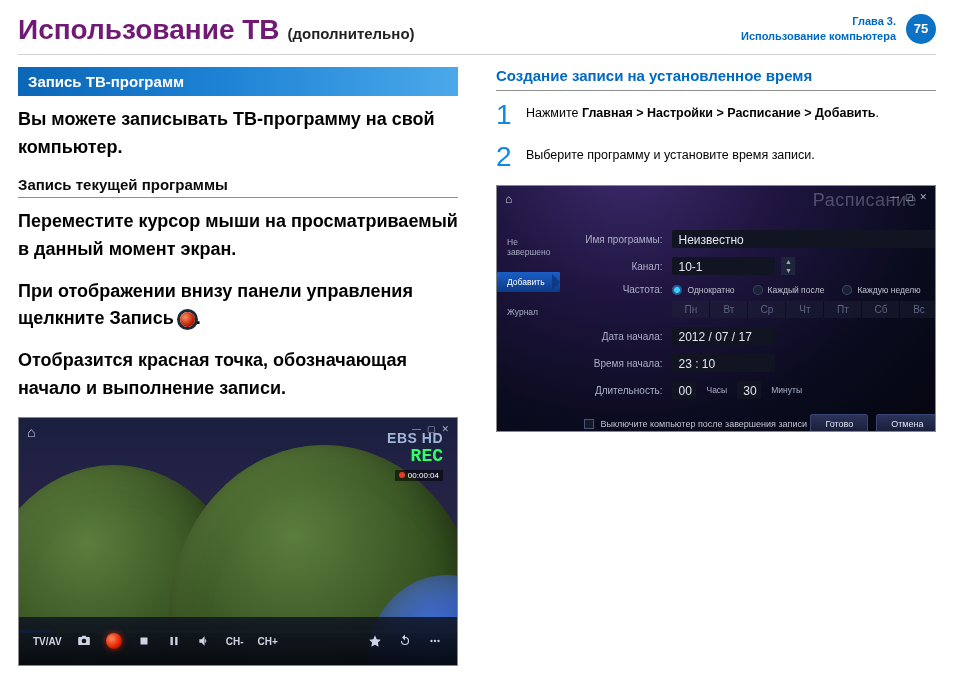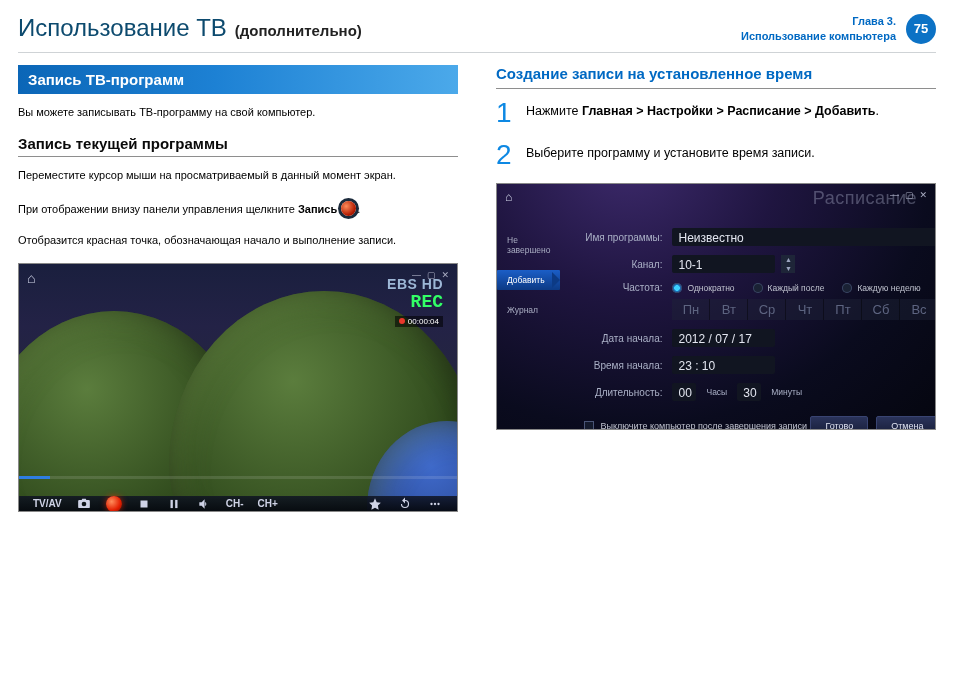--- a/index.html
+++ b/index.html
@@ -1,47 +1,47 @@
 <!DOCTYPE html>
 <html><head>
 <meta charset="utf-8">
 <style>
   * { box-sizing: border-box; margin: 0; padding: 0; }
   body { font-family: Arial, "Helvetica Neue", sans-serif; width: 954px; height: 677px; background: #fff; overflow: hidden; font-size: 13px; color: #000; }
   .page { padding: 0 18px; position: relative; }
   .header { display: flex; justify-content: space-between; align-items: flex-start; padding-top: 14px; padding-bottom: 8px; }
   .title-block { display: flex; align-items: baseline; gap: 8px; }
-  .title-main { font-size: 24px; font-weight: 400; color: #0c4a6e; }
+  .title-main { font-size: 28px; font-weight: 700; color: #701a75; }
   .title-sub { font-size: 15px; font-weight: 700; color: #222; }
   .meta { text-align: right; color: #0069c3; font-size: 11px; font-weight: 700; line-height: 1.35; display: flex; align-items: center; gap: 10px; }
   .page-badge { display: inline-flex; align-items: center; justify-content: center; width: 30px; height: 30px; border-radius: 50%; background: #0c72c5; color: #fff; font-weight: 700; font-size: 13px; }
   .hr-top { border: 0; border-top: 1px solid #cfd3d6; margin: 0 0 12px; }
   .columns { display: flex; gap: 38px; }
   .col { flex: 1 1 0; }
   .section-band { background: linear-gradient(90deg, #0b66b7 0%, #1d81d4 45%, #4ba9ea 100%); color: #fff; font-weight: 700; padding: 6px 10px; font-size: 15px; margin-bottom: 10px; }
-  .body-text { font-size: 11px; line-height: 1.55; margin-bottom: 14px; }
+  .body-text { font-size: 18px; line-height: 1.55; margin-bottom: 14px; font-weight: bold; }
   .h3 { font-size: 15px; font-weight: 700; color: #0a0a0a; margin-bottom: 4px; }
   .h3.blue { color: #0069c3; margin-bottom: 6px; }
   .rule { border: 0; border-top: 1.5px solid #8e8e8e; margin-bottom: 10px; }
   .record-dot { display: inline-block; width: 15px; height: 15px; border-radius: 50%; background: radial-gradient(circle at 35% 35%, #ff8c5a, #b21a00 65%, #4a0a00 100%); box-shadow: 0 0 0 3px #1b2a3b; position: relative; top: 3px; margin: 0 1px; }
 
   
   .shot1 { width: 100%; height: 249px; border: 1px solid #888; background: linear-gradient(180deg, #1a1f3e 0%, #232246 25%, #25283a 65%, #1b1c2a 100%); position: relative; overflow: hidden; }
   .tree { position: absolute; border-radius: 50% 50% 46% 46% / 58% 58% 42% 42%; background: radial-gradient(circle at 40% 30%, #5b7d3d, #324d1e 55%, #1d2e11 90%); box-shadow: inset -10px -10px 30px rgba(0,0,0,.5), inset 10px 10px 30px rgba(120,150,80,.3); }
   .tree.a { left: -40px; bottom: -60px; width: 270px; height: 260px; }
   .tree.b { left: 150px; bottom: -80px; width: 310px; height: 300px; }
   .tree.c { right: -70px; bottom: -60px; width: 160px; height: 150px; background: radial-gradient(circle at 40% 30%, #3f6acb, #28458f 60%, #1a2b55 95%); }
   .branding { position: absolute; top: 12px; right: 14px; text-align: right; }
   .ebs { color: #9db7d6; font-size: 14px; font-weight: 700; letter-spacing: .5px; }
   .rec { color: #32ff66; font-size: 18px; font-weight: 700; font-family: "Courier New", monospace; }
   .rec-time { color: #fff; font-size: 8px; background: rgba(0,0,0,.55); padding: 1px 4px; display: inline-block; }
   .rec-time-dot { display: inline-block; width: 6px; height: 6px; border-radius: 50%; background: #e8382b; margin-right: 3px; position: relative; top: -.5px; }
   .home { position: absolute; top: 6px; left: 8px; color: #cfd3e6; font-size: 14px; }
   .shot1-top-ico { position: absolute; top: 6px; right: 8px; color: #cfd3e6; display: flex; gap: 8px; font-size: 10px; }
-  .ctrlbar { position: absolute; left: 0; right: 0; bottom: 0; height: 15px; background: linear-gradient(180deg, rgba(15,20,35,.85), rgba(5,8,15,.95)); display: flex; align-items: center; gap: 14px; padding: 0 14px; color: #cfd3e6; font-size: 10px; font-weight: 600; }
+  .ctrlbar { position: absolute; left: 0; right: 0; bottom: 0; height: 48px; background: linear-gradient(180deg, rgba(15,20,35,.85), rgba(5,8,15,.95)); display: flex; align-items: center; gap: 14px; padding: 0 14px; color: #cfd3e6; font-size: 10px; font-weight: 600; }
   .progress { position: absolute; left: 0; right: 0; bottom: 32px; height: 3px; background: rgba(255,255,255,.12); }
   .progress > div { height: 100%; width: 7%; background: #2e7de2; }
   .ico { display: inline-flex; align-items: center; justify-content: center; width: 16px; height: 16px; }
   .ico svg { width: 14px; height: 14px; fill: #cfd3e6; }
   .rec-btn { width: 16px; height: 16px; border-radius: 50%; background: radial-gradient(circle at 35% 35%, #ff8c5a, #e21e00 60%, #6b0e00); box-shadow: 0 0 6px rgba(230,40,0,.7); }
   .flex-spacer { flex: 1; }
 
   
   .shot2 { width: 100%; height: 247px; border: 1px solid #888; background: radial-gradient(ellipse at 30% -10%, #3d2a6c 0%, #1f1540 35%, #0a0b1e 70%, #05060f 100%); position: relative; overflow: hidden; color: #bfc2ce; font-size: 9px; }
   .shot2-title { position: absolute; right: 18px; top: 4px; font-size: 18px; color: rgba(190,195,220,.35); letter-spacing: .5px; }
@@ -59,21 +59,21 @@
   .s2-input.wide { flex: 1; }
   .s2-input.medium { width: 103px; }
   .s2-input.small { width: 24px; text-align: center; }
   .s2-stepper { display: inline-flex; flex-direction: column; margin-left: -4px; }
   .s2-stepper span { width: 14px; height: 9px; background: #1e2538; display: flex; align-items: center; justify-content: center; font-size: 7px; color: #9ca4bf; }
   .s2-radio-group { display: flex; gap: 18px; align-items: center; flex-wrap: nowrap; }
   .s2-radio { display: flex; align-items: center; gap: 5px; font-size: 8.5px; white-space: nowrap; }
   .s2-radio .dot { width: 10px; height: 10px; border-radius: 50%; background: #1a2234; box-shadow: inset 0 0 0 1px #3a4564; }
   .s2-radio.selected .dot { background: radial-gradient(circle at 50% 50%, #3dd0ff 0 40%, #1b6db7 42% 100%); }
   .s2-days { display: flex; gap: 0; margin-top: -3px; }
-  .s2-day { width: 38px; text-align: center; font-size: 13px; color: #5d6480; padding: 3px 0; background: rgba(30,35,55,.45); border-right: 1px solid rgba(0,0,0,.4); }
+  .s2-day { width: 38px; text-align: center; font-size: 10px; color: #5d6480; padding: 3px 0; background: rgba(30,35,55,.45); border-right: 1px solid rgba(0,0,0,.4); }
   .s2-unit { font-size: 8.5px; color: #aab0c6; }
   .s2-footer { margin-top: auto; display: flex; align-items: center; justify-content: space-between; padding-top: 6px; }
   .s2-check { display: flex; align-items: center; gap: 6px; }
   .s2-checkbox { width: 10px; height: 10px; border: 1px solid #4a5576; background: #141a2c; }
   .s2-btn { background: linear-gradient(180deg, #2a335a, #171d38); color: #dfe3f1; font-size: 9px; padding: 4px 14px; border-radius: 2px; border: 1px solid #394472; }
 
   
   .step { display: flex; gap: 12px; margin-bottom: 14px; }
   .step-num { font-size: 28px; font-weight: 400; color: #0d88e3; line-height: 1; width: 18px; flex-shrink: 0; }
   .step-body { font-size: 12.5px; line-height: 1.55; padding-top: 3px; }

